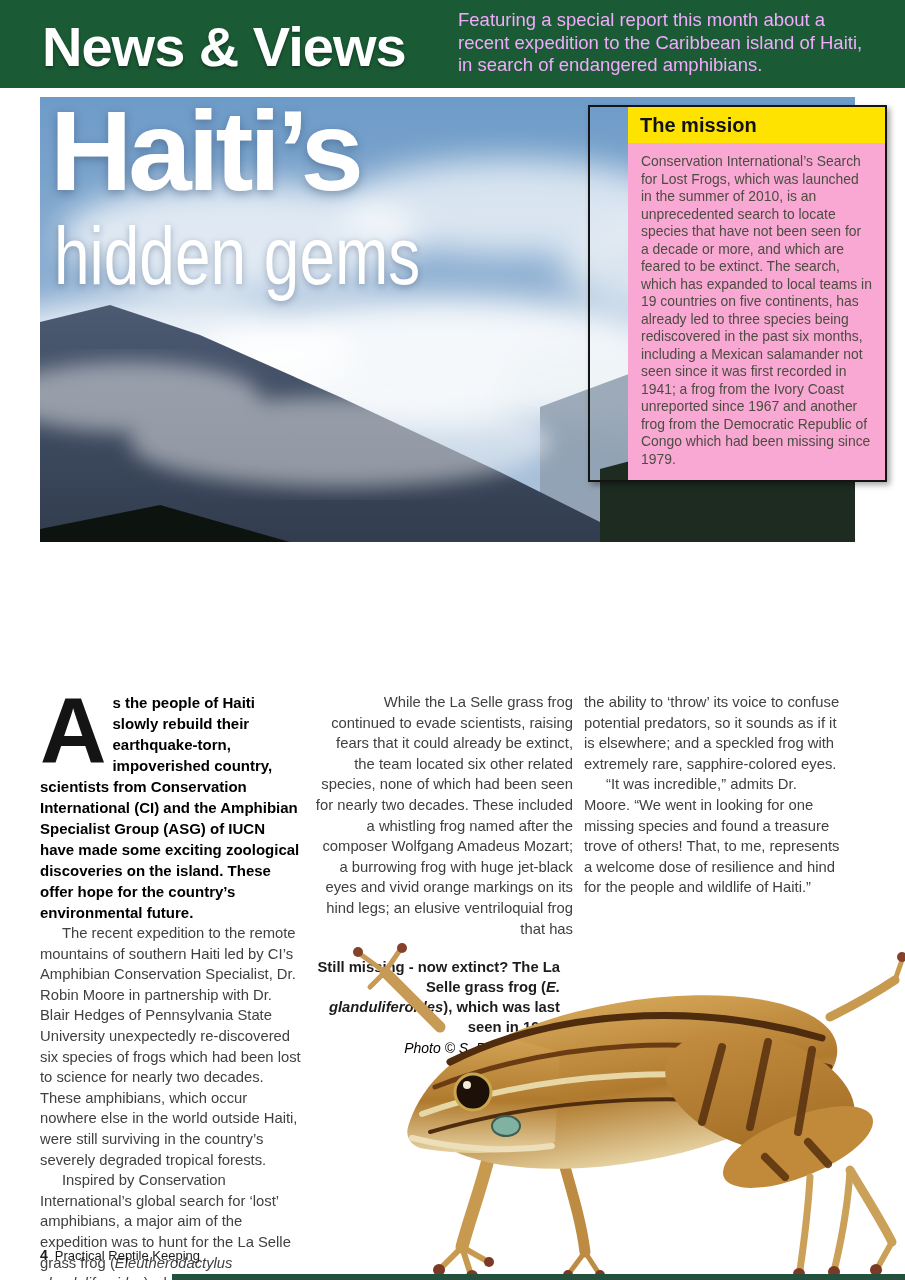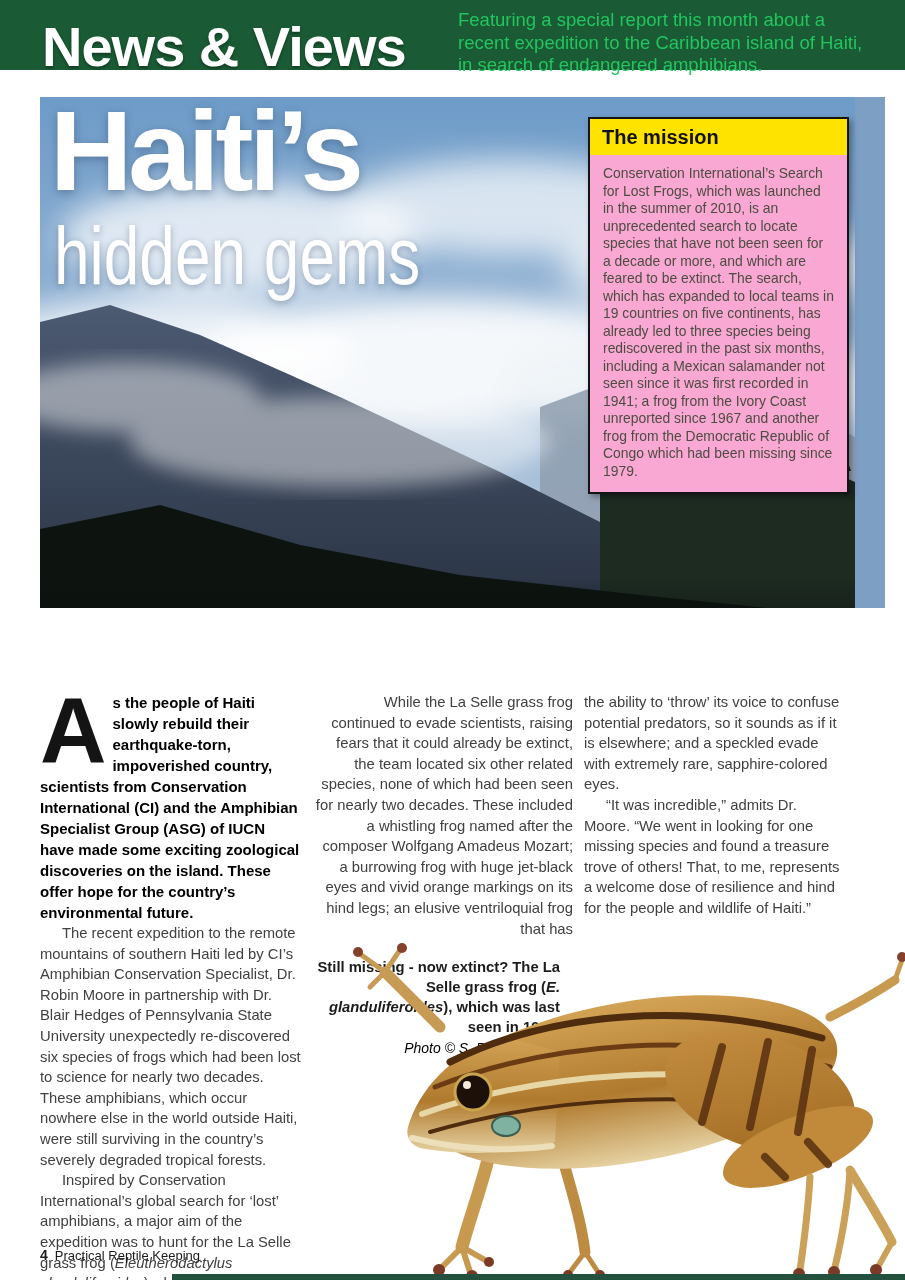--- a/index.html
+++ b/index.html
@@ -1,39 +1,39 @@
 <!DOCTYPE html>
 <html><head>
 <meta charset="utf-8">
 <style>
   html,body{margin:0;padding:0;background:#fff;}
   .page{position:relative;width:905px;height:1280px;background:#fff;overflow:hidden;
         font-family:"Liberation Sans","DejaVu Sans",sans-serif;}
 
   
-  .banner{position:absolute;left:0;top:0;width:905px;height:70px;background:#1a5a34;}
+  .banner{position:absolute;left:0;top:0;width:905px;height:88px;background:#1a5a34;}
   .banner-title{position:absolute;left:42px;top:14px;color:#fff;font-size:56px;font-weight:700;
         letter-spacing:-1px;text-shadow:0 2px 3px rgba(0,0,0,.35);white-space:nowrap;}
-  .banner-intro{position:absolute;left:458px;top:9px;width:410px;color:#22c55e;font-size:18.5px;
+  .banner-intro{position:absolute;left:458px;top:9px;width:410px;color:#f0abfc;font-size:18.5px;
         line-height:22.5px;}
 
   
-  .hero{position:absolute;left:40px;top:97px;width:815px;height:511px;overflow:hidden;background:#7d9fc4;padding-left:30px;}
+  .hero{position:absolute;left:40px;top:97px;width:815px;height:445px;overflow:hidden;background:#7d9fc4;}
   .hero svg{position:absolute;left:0;top:0;}
   .hero-title1{position:absolute;left:10px;top:-12px;color:#fff;font-size:114px;font-weight:700;
         letter-spacing:-4px;text-shadow:0 3px 10px rgba(30,50,80,.35);}
   .hero-title2{position:absolute;left:14px;top:112px;color:#fff;font-size:82px;font-weight:400;
         display:inline-block;transform:scaleX(.78);transform-origin:0 0;
         text-shadow:0 2px 8px rgba(30,50,80,.35);white-space:nowrap;}
   .hero-caption{position:absolute;left:25px;top:549px;color:#fff;font-size:12px;font-weight:700;
         text-shadow:0 1px 2px rgba(0,0,0,.6);}
 
   
-  .mission{position:absolute;left:588px;top:117px;width:257px;border:2px solid #141414;
-        box-shadow:3px 3px 6px rgba(0,0,0,.35);}
+  .mission{position:absolute;left:588px;top:105px;width:257px;border:2px solid #141414;
+        box-shadow:3px 3px 6px rgba(0,0,0,.35);padding-left:38px;}
   .mission-head{background:#ffe300;padding:7px 12px 6px;font-size:20px;font-weight:700;color:#111;}
   .mission-body{background:#f9a8d4;padding:10px 13px 12px;font-size:13.9px;line-height:17.5px;color:#4d4c41;}
 
   
   .col{position:absolute;top:692px;font-size:14.8px;line-height:20.6px;color:#404040;}
   .col p{margin:0;}
   .col p.indent{text-indent:22px;}
   .col1{left:40px;width:263px;}
   .col2{left:312px;width:261px;text-align:right;}
   .col3{left:584px;width:262px;}
@@ -134,21 +134,21 @@
 
   <div class="col col2">
     <p class="indent">While the La Selle grass frog continued to evade scientists, raising fears that it could already be extinct, the team located six other related species, none of which had been seen for nearly two decades. These included a whistling frog named after the composer Wolfgang Amadeus Mozart; a burrowing frog with huge jet-black eyes and vivid orange markings on its hind legs; an elusive ventriloquial frog that has</p>
     <div class="frog-cap">
       <div class="bold"><span>Still missing - now extinct? The La Selle grass frog (</span><span class="ital">E. glanduliferoides</span><span>), which was last seen in 1985.</span></div>
       <div class="credit">Photo © S. Blair Hedges.</div>
     </div>
   </div>
 
   <div class="col col3">
-    <p>the ability to ‘throw’ its voice to confuse potential predators, so it sounds as if it is elsewhere; and a speckled evade with extremely rare, sapphire-colored eyes.</p>
+    <p>the ability to ‘throw’ its voice to confuse potential predators, so it sounds as if it is elsewhere; and a speckled frog with extremely rare, sapphire-colored eyes.</p>
     <p class="indent">“It was incredible,” admits Dr. Moore. “We went in looking for one missing species and found a treasure trove of others! That, to me, represents a welcome dose of resilience and hind for the people and wildlife of Haiti.”</p>
   </div>
 
   <div class="frog">
     <svg width="575" height="338" viewBox="0 0 575 338">
       <defs>
         <linearGradient id="bodyg" x1="0" y1="0" x2="0" y2="1">
           <stop offset="0" stop-color="#d3a355"></stop>
           <stop offset="0.55" stop-color="#b07a2e"></stop>
           <stop offset="1" stop-color="#e6d2a2"></stop>

